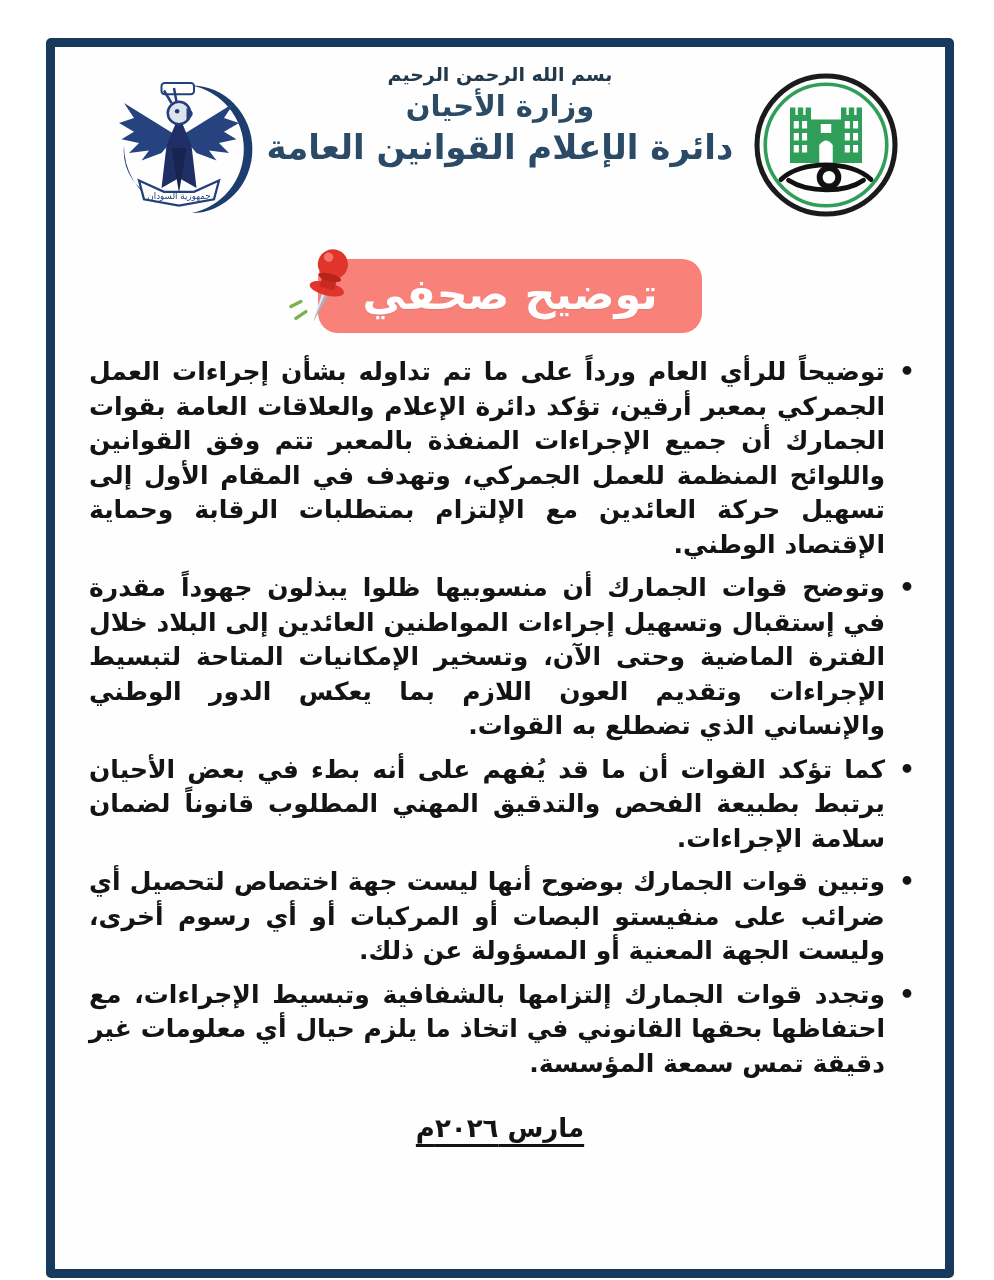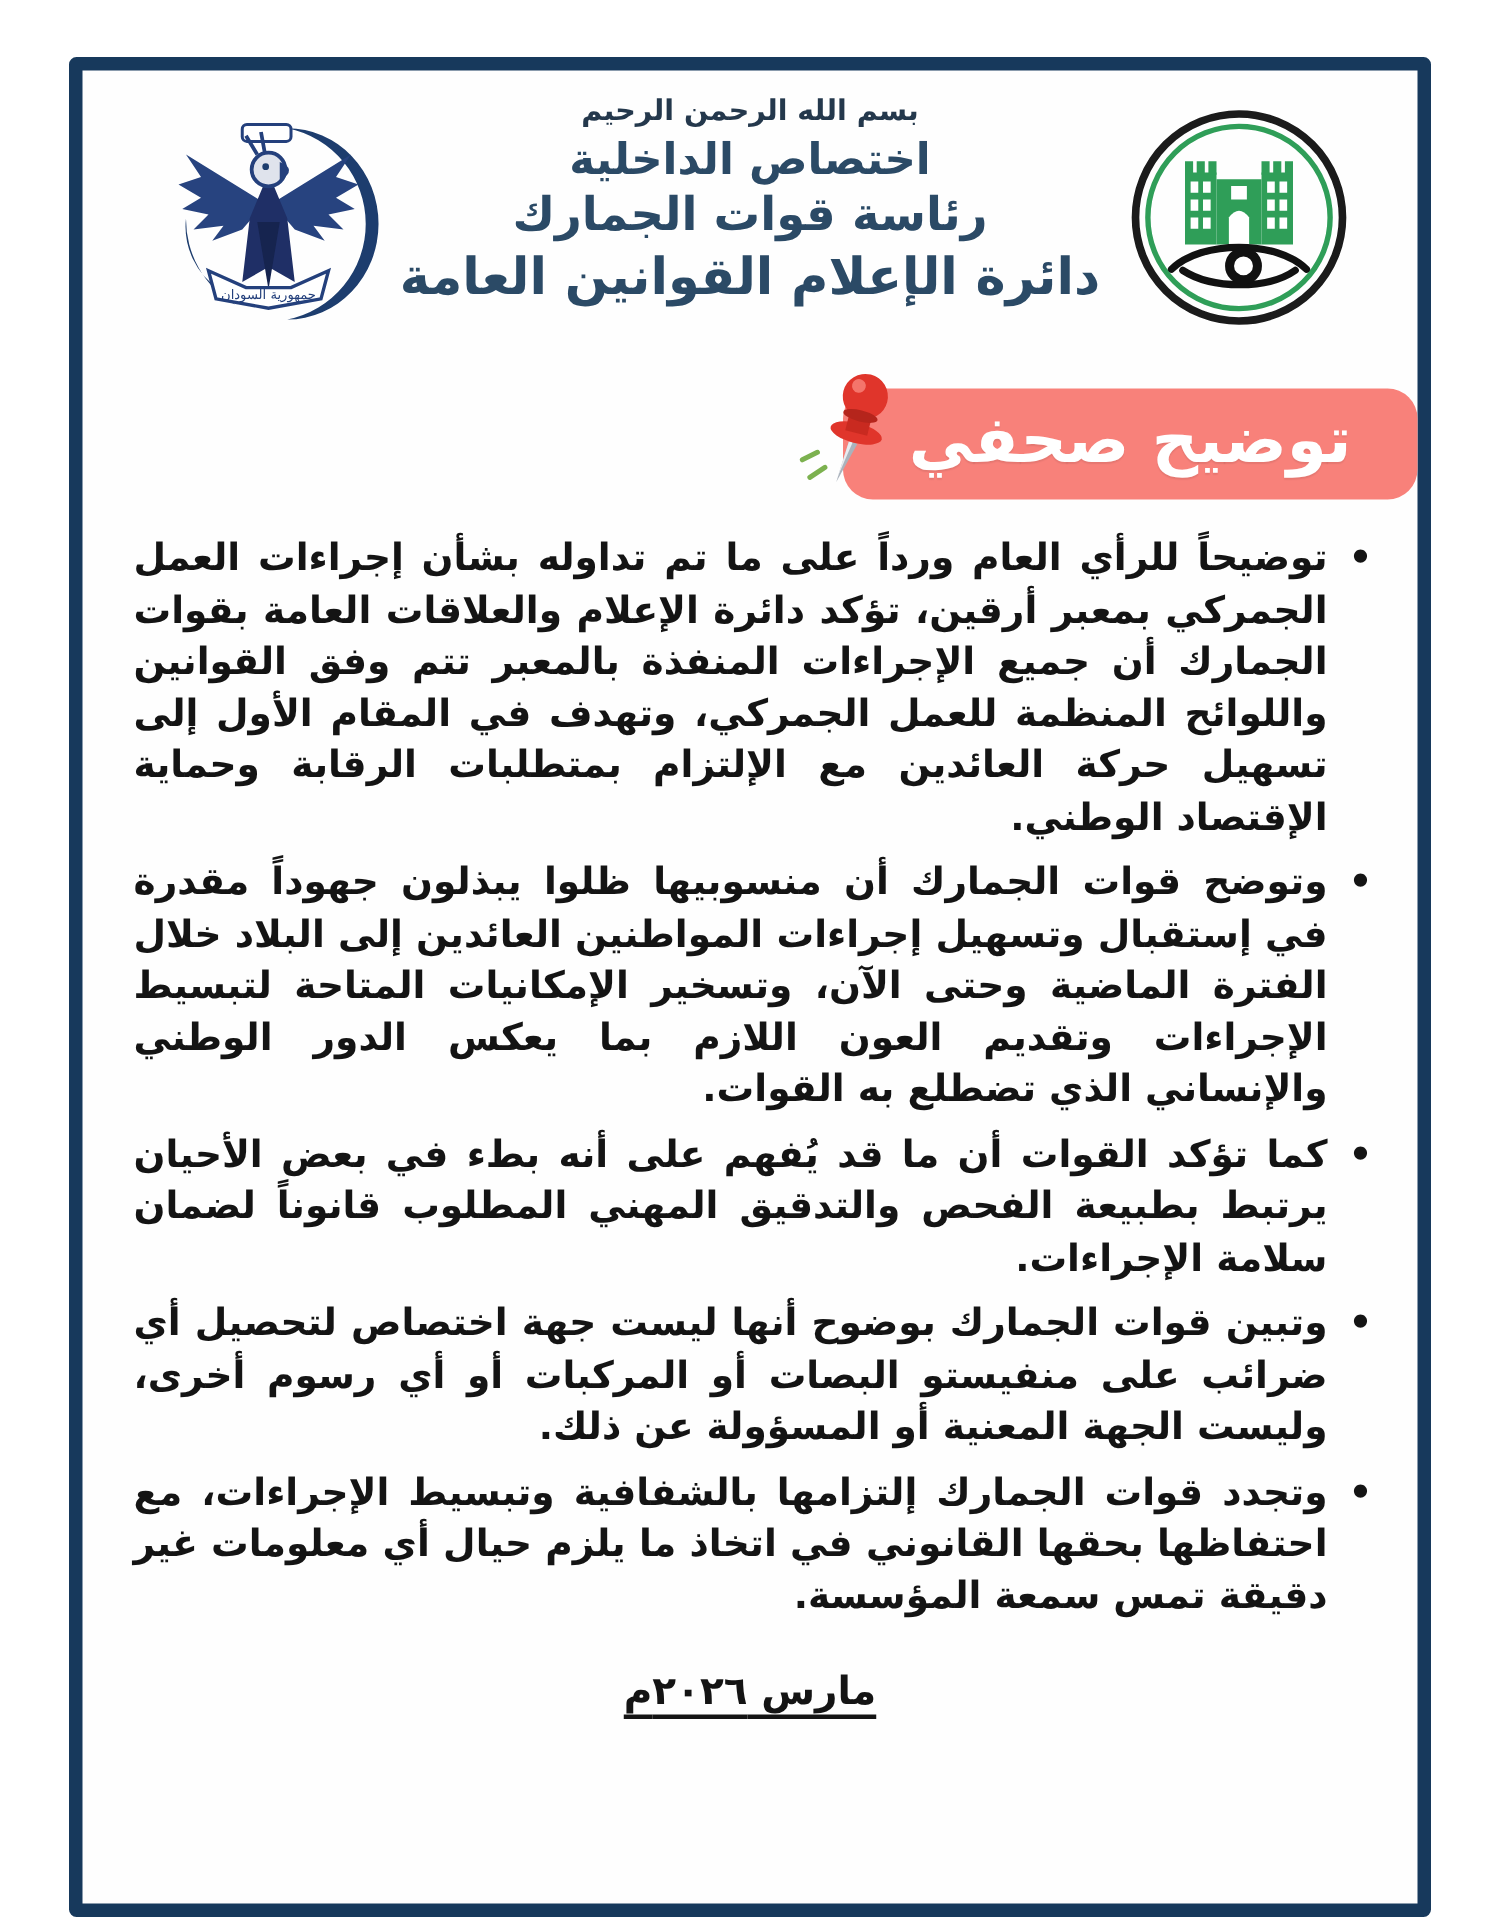--- a/index.html
+++ b/index.html
@@ -20,21 +20,21 @@
   
   .header{position:relative;height:196px;}
   .logo-left{position:absolute;right:44px;top:22px;width:150px;height:152px;}
   .logo-right{position:absolute;left:46px;top:26px;width:156px;height:150px;}
   .head-center{padding-top:16px;text-align:center;}
   .bismillah{font-size:19px;font-weight:700;color:#24384c;letter-spacing:1px;}
   .ministry{font-size:29px;font-weight:800;color:var(--heading-navy);margin-top:4px;}
   .hq{font-size:31px;font-weight:800;color:var(--heading-navy);margin-top:2px;}
   .dept{font-size:34px;font-weight:800;color:var(--heading-navy);margin-top:4px;letter-spacing:.5px;}
   
-  .banner-row{display:flex;margin-top:16px;padding-left:20px;}
+  .banner-row{display:flex;justify-content:center;margin-top:16px;padding-left:20px;}
   .banner{
     position:relative;background:var(--banner-salmon);border-radius:20px;
     padding:10px 44px 14px 44px;min-width:250px;text-align:center;
   }
   .banner-label{font-size:43px;font-weight:800;color:#ffffff;
     text-shadow:0 1px 1px rgba(0,0,0,.08);}
   .pushpin{position:absolute;left:-40px;top:-16px;width:86px;height:92px;}
   
   .bullets{list-style:none;padding:22px 30px 0 34px;}
   .bullets li{
@@ -115,22 +115,21 @@
       <path d="M66 28 Q76 32 66 38 Z" fill="#24407c"></path>
       <circle cx="58.5" cy="30.5" r="1.8" fill="#1d3d6e"></circle>
       <path d="M54 24 L48 14 M58 23 L56 12" stroke="#24407c" stroke-width="2" fill="none"></path>
 
       <path d="M28 86 L48 95 L72 95 L92 86 L88 101 L60 106 L32 101 Z" fill="#ffffff" stroke="#24407c" stroke-width="1.8"></path>
       <text x="60" y="101" text-anchor="middle" font-size="7" fill="#24407c">جمهورية السودان</text>
     </svg>
 
     <div class="head-center">
       <div class="bismillah">بسم الله الرحمن الرحيم</div>
-      <div class="ministry">اختصاص الداخلية</div>
-      <div class="hq">رئاسة قوات الجمارك</div>
+      <div class="ministry">وزارة الأحيان</div>
       <div class="dept">دائرة الإعلام القوانين العامة</div>
     </div>
   </div>
 
   <div class="banner-row">
     <div class="banner">
       <span class="banner-label">توضيح صحفي</span>
       <svg class="pushpin" viewBox="0 0 100 110" aria-hidden="true">
 
         <path d="M14 76 L26 70" stroke="#7cb14f" stroke-width="4" stroke-linecap="round"></path>

